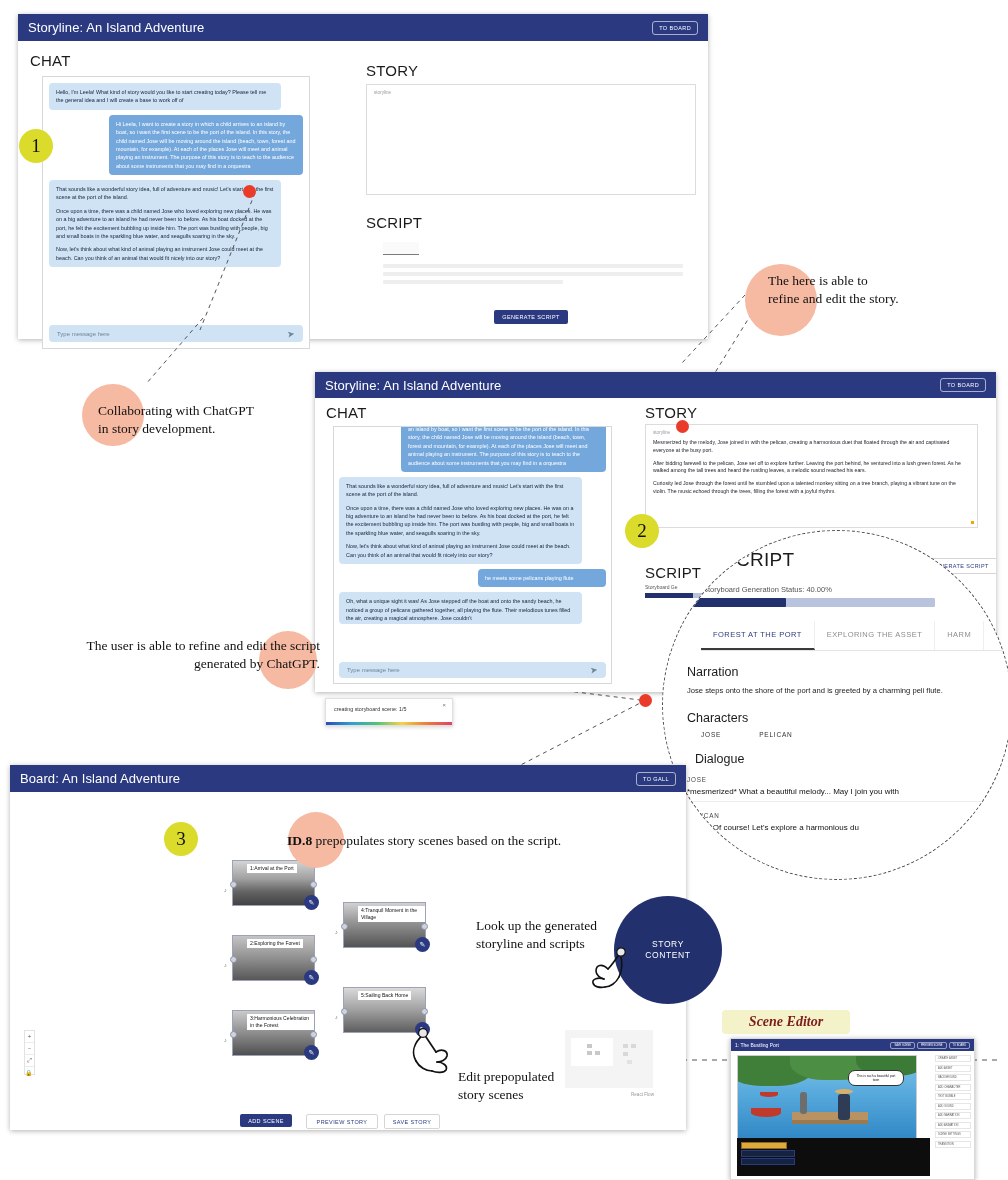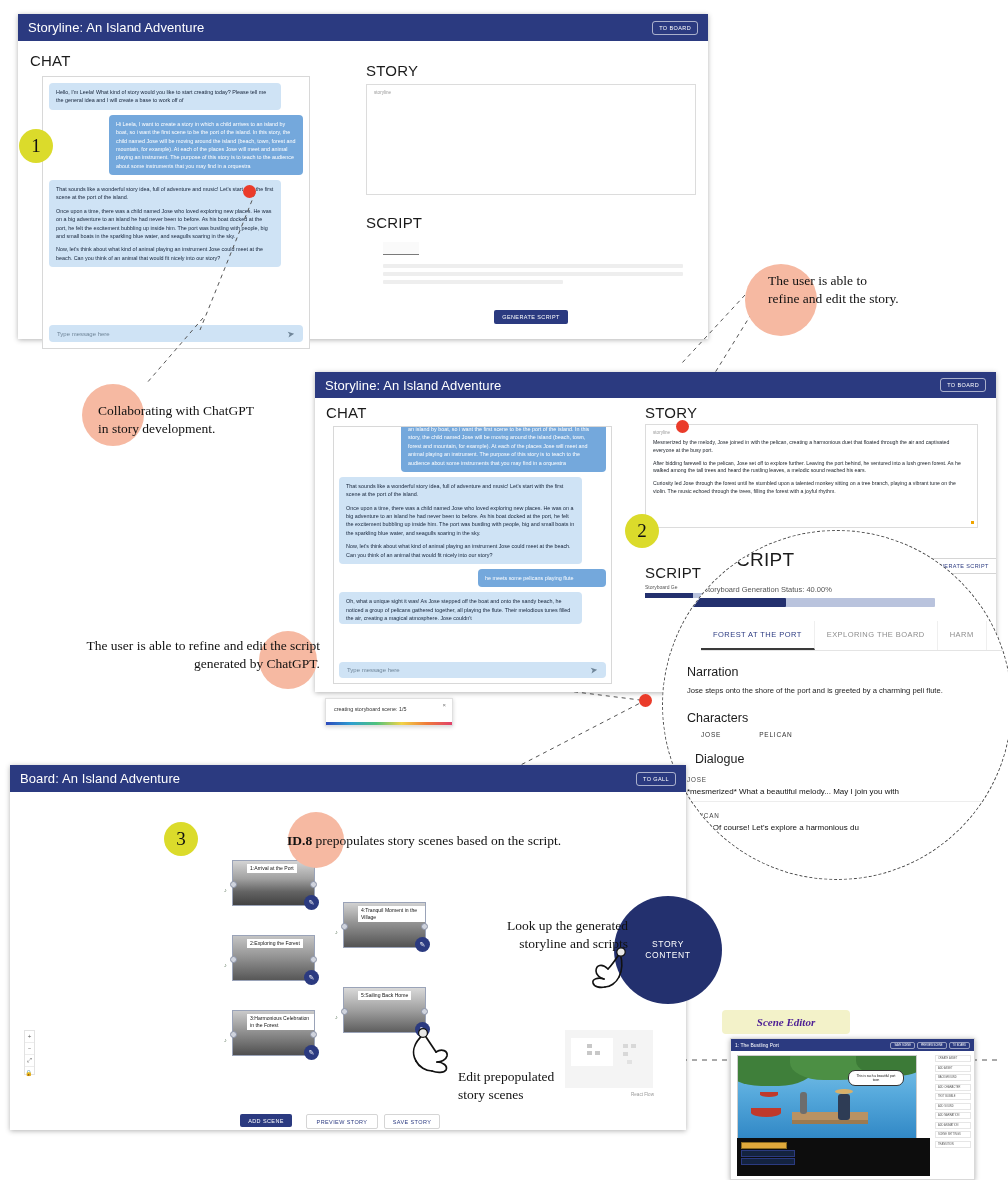--- a/index.html
+++ b/index.html
@@ -102,21 +102,21 @@
   .mini-icon{position:absolute;font-size:5.5px;color:#3b5a3b;}
 
   .story-content-circle{
     position:absolute;background:#23306e;border-radius:50%;color:#fff;
     display:flex;align-items:center;justify-content:center;text-align:center;
     font-size:8.5px;letter-spacing:.6px;line-height:1.35;
   }
   .scene-editor-tag{
     position:absolute;background:#f3f2c9;border-radius:4px;
     font-family:"Liberation Serif", serif;font-style:italic;font-weight:bold;
-    font-size:11px;color:#4c1d95;display:flex;align-items:center;justify-content:center;
+    font-size:14px;color:#7f1d1d;display:flex;align-items:center;justify-content:center;
   }
   .toast{
     position:absolute;background:#fff;border:1px solid #e0e0e0;box-sizing:border-box;
     box-shadow:0 1px 4px rgba(0,0,0,.18);
   }
   .toast .t{font-size:5.4px;color:#333;padding:7px 8px 0 8px;}
   .toast .x{position:absolute;right:6px;top:3px;font-size:6px;color:#777;}
   .toast .rainbow{position:absolute;left:0;right:0;bottom:0;height:3px;
     background:linear-gradient(90deg,#2e4bbd,#2e9fd0,#4fc27c,#f2d347,#ef7b3a,#e0406a);}
   .reactflow-lbl{position:absolute;font-size:4.6px;color:#999;}
@@ -197,21 +197,21 @@
 </svg>
 
 <div class="stepnum" style="left:19px;top:129px;">1</div>
 <div class="dot" style="left:243px;top:185px;"></div>
 
 <div class="blob" style="left:82px;top:384px;width:62px;height:62px;"></div>
 <div class="anno" style="left:98px;top:402px;width:210px;white-space:pre-line;">Collaborating with ChatGPT
 in story development.</div>
 
 <div class="blob" style="left:745px;top:264px;width:72px;height:72px;"></div>
-<div class="anno" style="left:768px;top:272px;width:230px;white-space:pre-line;">The user is able to
+<div class="anno" style="left:768px;top:272px;width:230px;white-space:pre-line;">The here is able to
 refine and edit the story.</div>
 
 <div class="panel shadowed" style="left:315px;top:372px;width:681px;height:320px;overflow:hidden;">
   <div class="appbar" style="height:26px;">
     <div class="title">Storyline: An Island Adventure</div>
     <div class="btn">TO BOARD</div>
   </div>
 
   <div class="sect-h" style="position:absolute;left:11px;top:32px;">CHAT</div>
 
@@ -266,21 +266,21 @@
 
 <div class="magnifier" style="left:662px;top:530px;width:348px;height:348px;">
   <div class="mag-inner">
     <div class="mag-title" style="margin-left:40px;">SCRIPT</div>
     <div class="status-lbl" style="margin-left:20px;">Storyboard Generation Status: 40.00%</div>
     <div class="bar-track" style="margin-left:4px;">
       <div class="bar-fill" style="width:40%;"></div>
     </div>
     <div class="tabs" style="margin-left:18px;">
       <div class="tab active">FOREST AT THE PORT</div>
-      <div class="tab">EXPLORING THE BOARD</div>
+      <div class="tab">EXPLORING THE ASSET</div>
       <div class="tab">HARM</div>
     </div>
     <div class="mag-h" style="margin-left:4px;">Narration</div>
     <div class="mag-p" style="margin-left:4px;">Jose steps onto the shore of the port and is greeted by a charming peli flute.</div>
     <div class="mag-h" style="margin-left:4px;">Characters</div>
     <div class="char-row">
       <span class="char">JOSE</span>
       <span class="char">PELICAN</span>
     </div>
     <div class="mag-h" style="margin-left:12px;">Dialogue</div>
@@ -372,21 +372,21 @@
 
 <div class="blob" style="left:288px;top:812px;width:56px;height:56px;"></div>
 <div class="anno" style="left:287px;top:832px;width:450px;">
   <span style="font-weight:bold;">ID.8</span> prepopulates story scenes based on the script.
 </div>
 
 <div class="story-content-circle" style="left:614px;top:896px;width:108px;height:108px;">
   <span style="white-space:pre-line;">STORY
 CONTENT</span>
 </div>
-<div class="anno" style="left:448px;top:917px;width:180px;text-align:right;white-space:pre-line;">Look up the generated
+<div class="anno" style="left:476px;top:917px;width:180px;text-align:left;white-space:pre-line;">Look up the generated
 storyline and scripts</div>
 
 <svg class="hand" style="left:586px;top:947px;width:44px;height:44px;">
   <g fill="none" stroke="#111" stroke-width="1.6" stroke-linecap="round">
     <path d="M34,6 C30,12 26,18 22,22"></path>
     <path d="M22,22 C16,16 10,18 10,24 C10,28 14,31 18,32"></path>
     <path d="M18,32 C12,30 6,32 7,36 C8,40 14,41 19,40"></path>
     <path d="M19,40 C24,40 30,36 33,30"></path>
     <path d="M33,30 C36,24 37,16 34,6"></path>
   </g>

